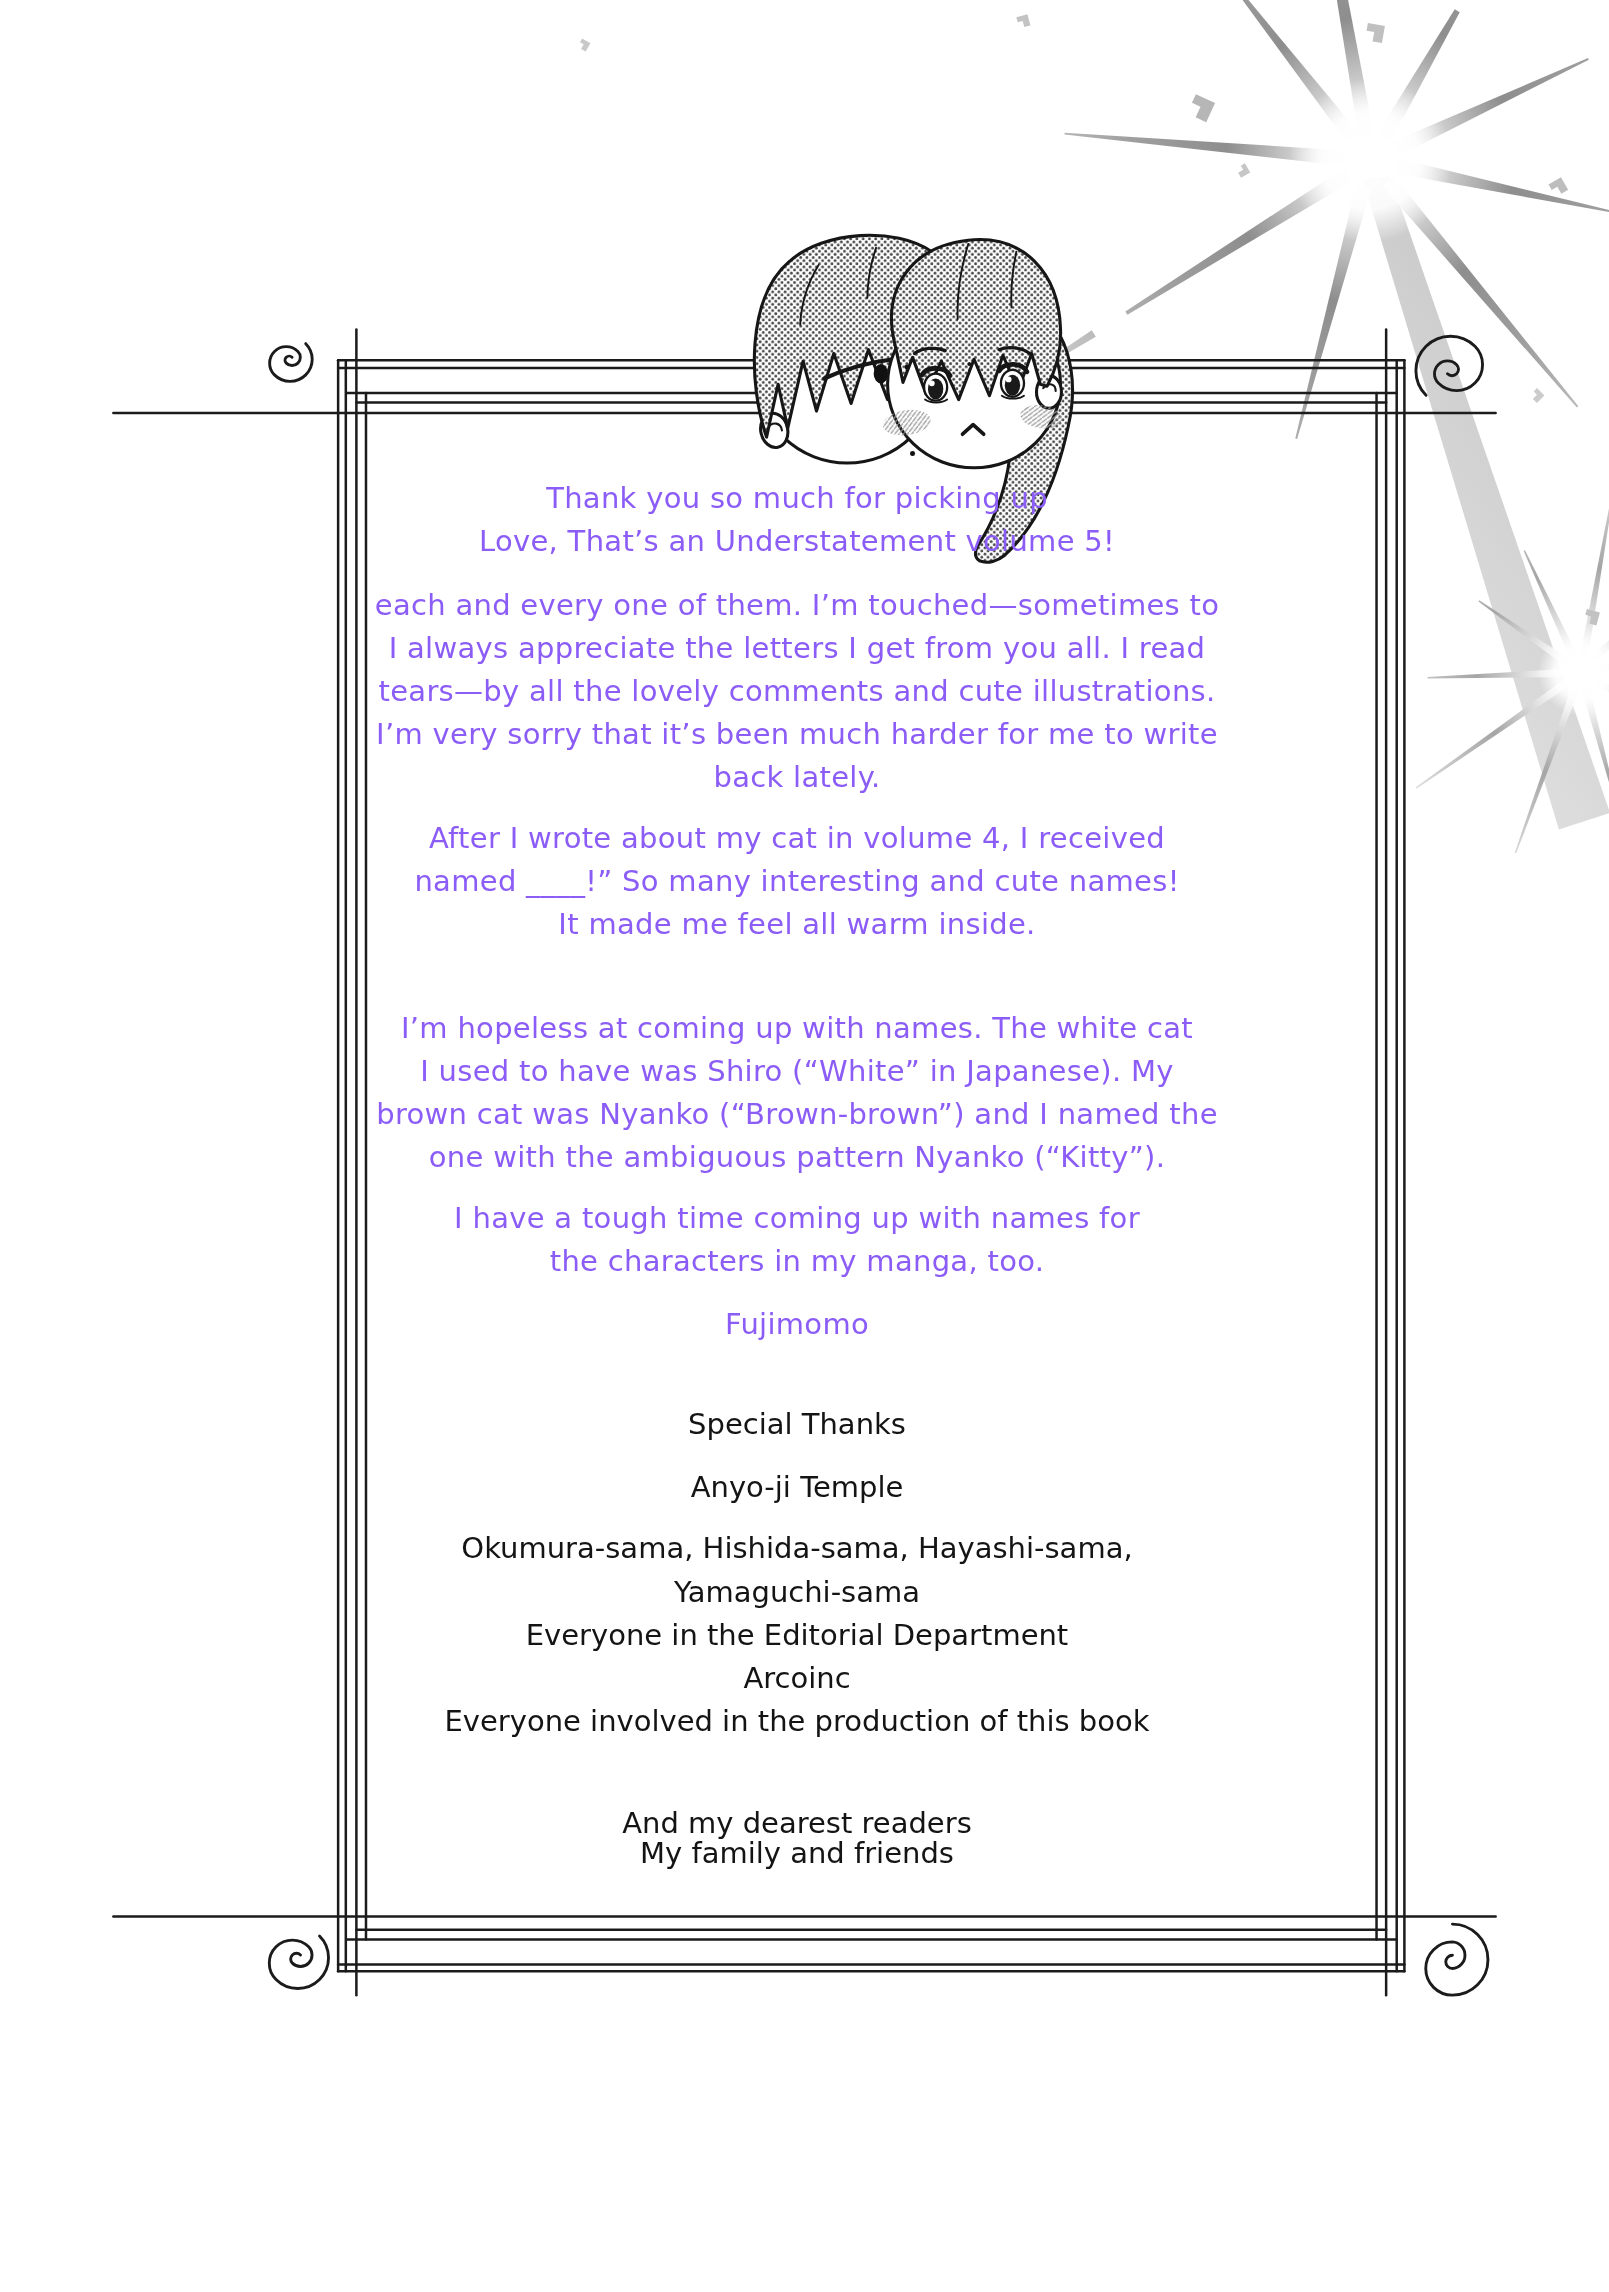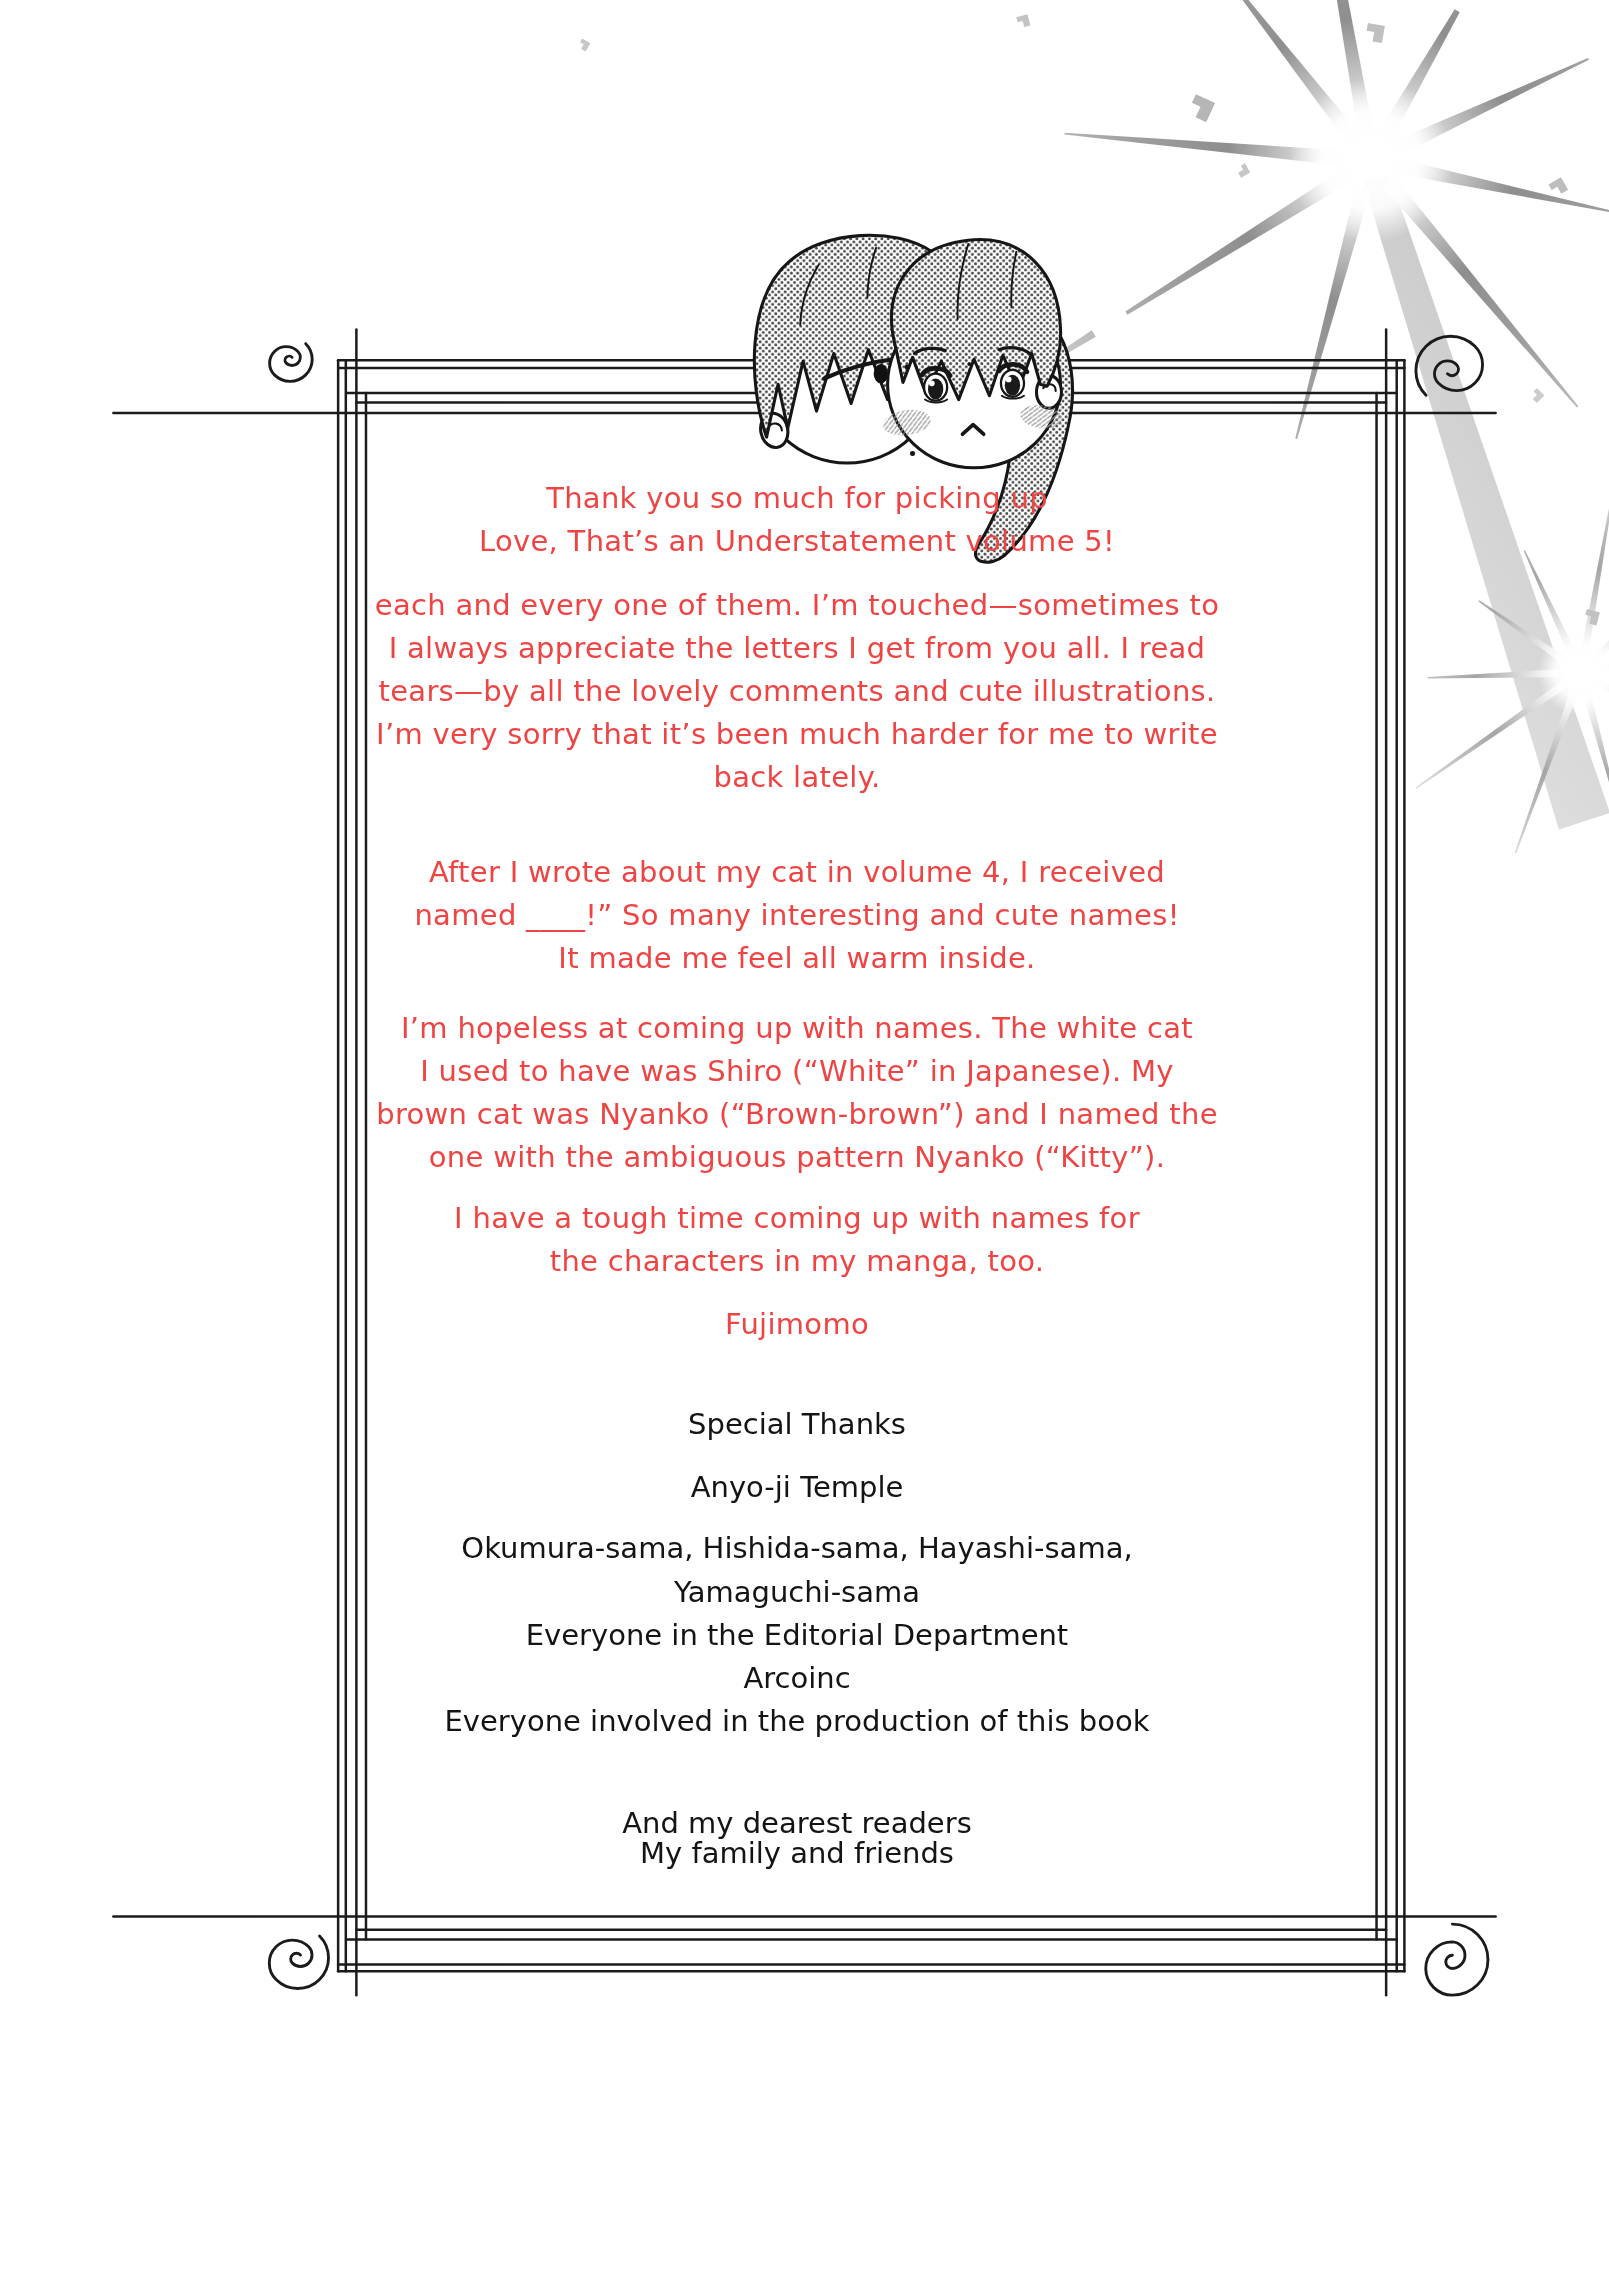--- a/index.html
+++ b/index.html
@@ -1,19 +1,19 @@
 <!DOCTYPE html>
 <html><head>
 <meta charset="utf-8">
 <style>
   html,body{margin:0;padding:0;background:#ffffff;}
   .page{position:relative;width:1609px;height:2292px;background:#ffffff;overflow:hidden;
         font-family:"DejaVu Sans","Liberation Sans",sans-serif;}
   svg.art{position:absolute;left:0;top:0;width:1609px;height:2292px;}
-  .txt{position:absolute;left:240px;width:1114px;text-align:center;color:#ef4444;
+  .txt{position:absolute;left:240px;width:1114px;text-align:center;color:#8b5cf6;
        font-size:29px;line-height:43px;letter-spacing:0.3px;}
   .txt .ln{white-space:nowrap;}
   .it{}
   .sig{font-size:29px;}
   .thanks{position:absolute;left:240px;width:1114px;text-align:center;color:#141414;
           font-size:29px;line-height:38px;white-space:nowrap;}
 </style>
 </head>
 <body>
 
@@ -206,21 +206,21 @@
   </div>
 
   <div class="txt" style="top:584px">
     <div class="ln">each and every one of them. I’m touched—sometimes to</div>
     <div class="ln">I always appreciate the letters I get from you all. I read</div>
     <div class="ln">tears—by all the lovely comments and cute illustrations.</div>
     <div class="ln">I’m very sorry that it’s been much harder for me to write</div>
     <div class="ln">back lately.</div>
   </div>
 
-  <div class="txt" style="top:851px">
+  <div class="txt" style="top:817px">
     <div class="ln">After I wrote about my cat in volume 4, I received</div>
     <div class="ln">named ____!” So many interesting and cute names!</div>
     <div class="ln">It made me feel all warm inside.</div>
   </div>
 
   <div class="txt" style="top:1007px">
     <div class="ln">I’m hopeless at coming up with names. The white cat</div>
     <div class="ln">I used to have was Shiro (“White” in Japanese). My</div>
     <div class="ln">brown cat was Nyanko (“Brown-brown”) and I named the</div>
     <div class="ln">one with the ambiguous pattern Nyanko (“Kitty”).</div>

